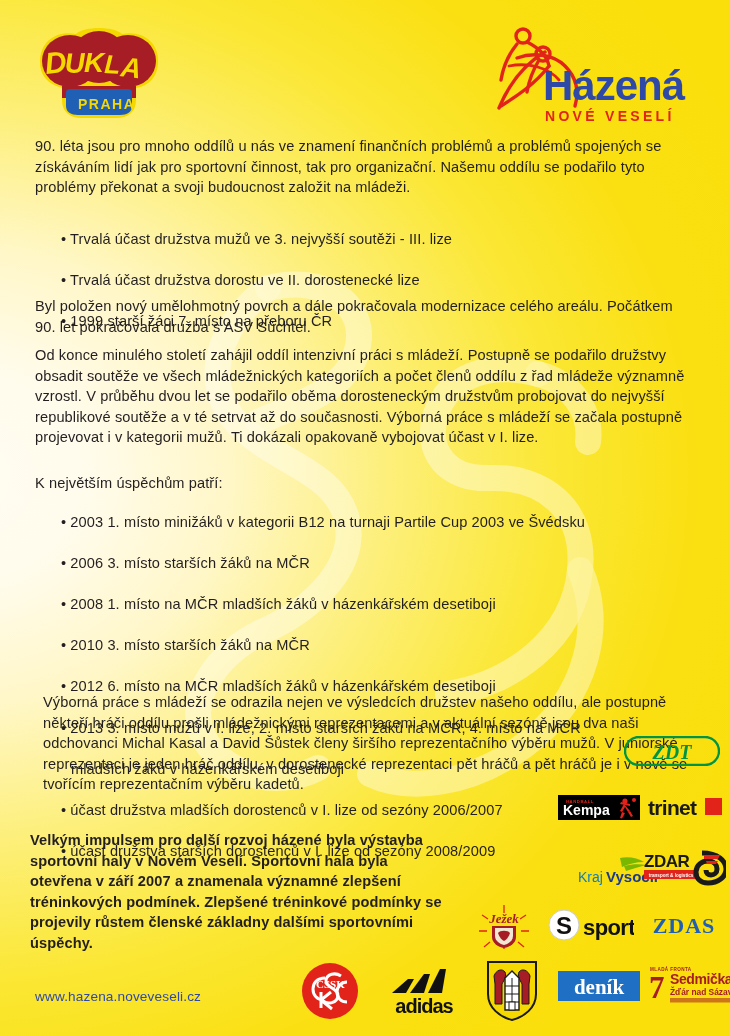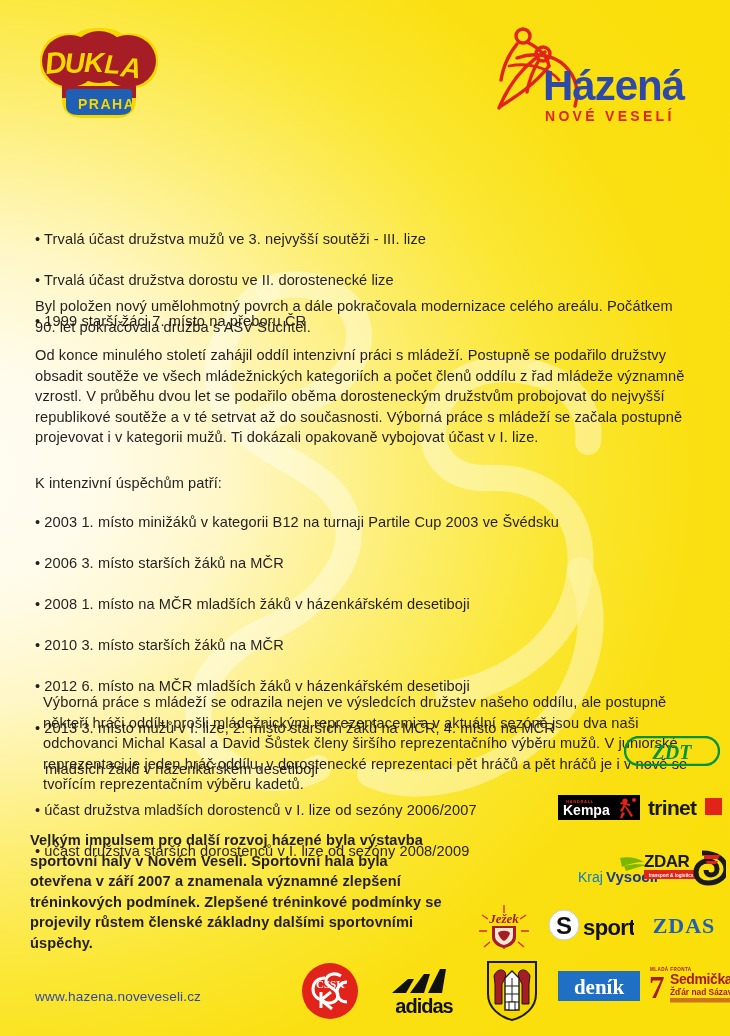--- a/index.html
+++ b/index.html
@@ -33,21 +33,21 @@
   }
   #p1{left:35px;top:136px;width:660px;}
   #list1{left:35px;top:208px;width:660px;}
   #p2{left:35px;top:288px;width:660px;margin-top:8px;}
   #p3{left:35px;top:345px;width:660px;}
   #lead2{left:35px;top:473px;width:660px;}
   #list2{left:35px;top:491px;width:660px;}
   #p4{left:43px;top:692px;width:660px;}
   #p5{left:30px;top:830px;width:420px;font-weight:bold;}
 
-  .li{display:block;}
+  .li{display:block;margin-left:26px;}
   .li.indent{padding-left:10px;}
 
   .url{
     position:absolute;left:35px;top:989px;
     color:#2e49a6;font-size:13.6px;font-weight:normal;letter-spacing:.15px;
   }
 
   
   .logo{position:absolute;padding-left:20px;}
   .logo svg{display:block;width:100%;height:100%;}
@@ -130,31 +130,32 @@
         <path d="M14 84 C30 74, 48 62, 62 44" stroke-width="3.4"></path>
         <path d="M52 38 C46 48, 42 58, 40 70" stroke-width="3.4"></path>
         <path d="M30 36 C46 30, 66 32, 78 44 C90 56, 92 70, 88 84" stroke-width="3.4"></path>
         <path d="M22 44 C42 40, 62 46, 72 58" stroke-width="2.8"></path>
       </g>
       <text x="56" y="78" fill="#2e49a6" font-family="'Liberation Sans',sans-serif" font-size="42" font-weight="bold" letter-spacing="-1">Házená</text>
       <text x="58" y="99" fill="#e2231a" font-family="'Liberation Sans',sans-serif" font-size="14" font-weight="bold" letter-spacing="3.3">NOVÉ VESELÍ</text>
     </svg>
   </div>
 
+  <div id="p1" class="txt">90. léta jsou pro mnoho oddílů u nás ve znamení finančních problémů a problémů spojených se získáváním lidí jak pro sportovní činnost, tak pro organizační. Našemu oddílu se podařilo tyto problémy překonat a svoji budoucnost založit na mládeži.</div>
 
   <div id="list1" class="txt">
     <span class="li">• Trvalá účast družstva mužů ve 3. nejvyšší soutěži - III. lize</span>
     <span class="li">• Trvalá účast družstva dorostu ve II. dorostenecké lize</span>
     <span class="li">• 1999 starší žáci 7. místo na přeboru ČR</span>
   </div>
 
   <div id="p2" class="txt">Byl položen nový umělohmotný povrch a dále pokračovala modernizace celého areálu. Počátkem 90. let pokračovala družba s ASV Süchtel.</div>
   <div id="p3" class="txt">Od konce minulého století zahájil oddíl intenzivní práci s mládeží. Postupně se podařilo družstvy obsadit soutěže ve všech mládežnických kategoriích a počet členů oddílu z řad mládeže významně vzrostl. V průběhu dvou let se podařilo oběma dorosteneckým družstvům probojovat do nejvyšší republikové soutěže a v té setrvat až do současnosti. Výborná práce s mládeží se začala postupně projevovat i v kategorii mužů. Ti dokázali opakovaně vybojovat účast v I. lize.</div>
 
-  <div id="lead2" class="txt">K intenzivní úspěchům patří:</div>
+  <div id="lead2" class="txt">K největším úspěchům patří:</div>
   <div id="list2" class="txt">
     <span class="li">• 2003 1. místo minižáků v kategorii B12 na turnaji Partile Cup 2003 ve Švédsku</span>
     <span class="li">• 2006 3. místo starších žáků na MČR</span>
     <span class="li">• 2008 1. místo na MČR mladších žáků v házenkářském desetiboji</span>
     <span class="li">• 2010 3. místo starších žáků na MČR</span>
     <span class="li">• 2012 6. místo na MČR mladších žáků v házenkářském desetiboji</span>
     <span class="li">• 2013 3. místo mužů v I. lize, 2. místo starších žáků na MČR, 4. místo na MČR</span>
     <span class="li indent">mladších žáků v házenkářském desetiboji</span>
     <span class="li">• účast družstva mladších dorostenců v I. lize od sezóny 2006/2007</span>
     <span class="li">• účast družstva starších dorostenců v I. lize od sezóny 2008/2009</span>

